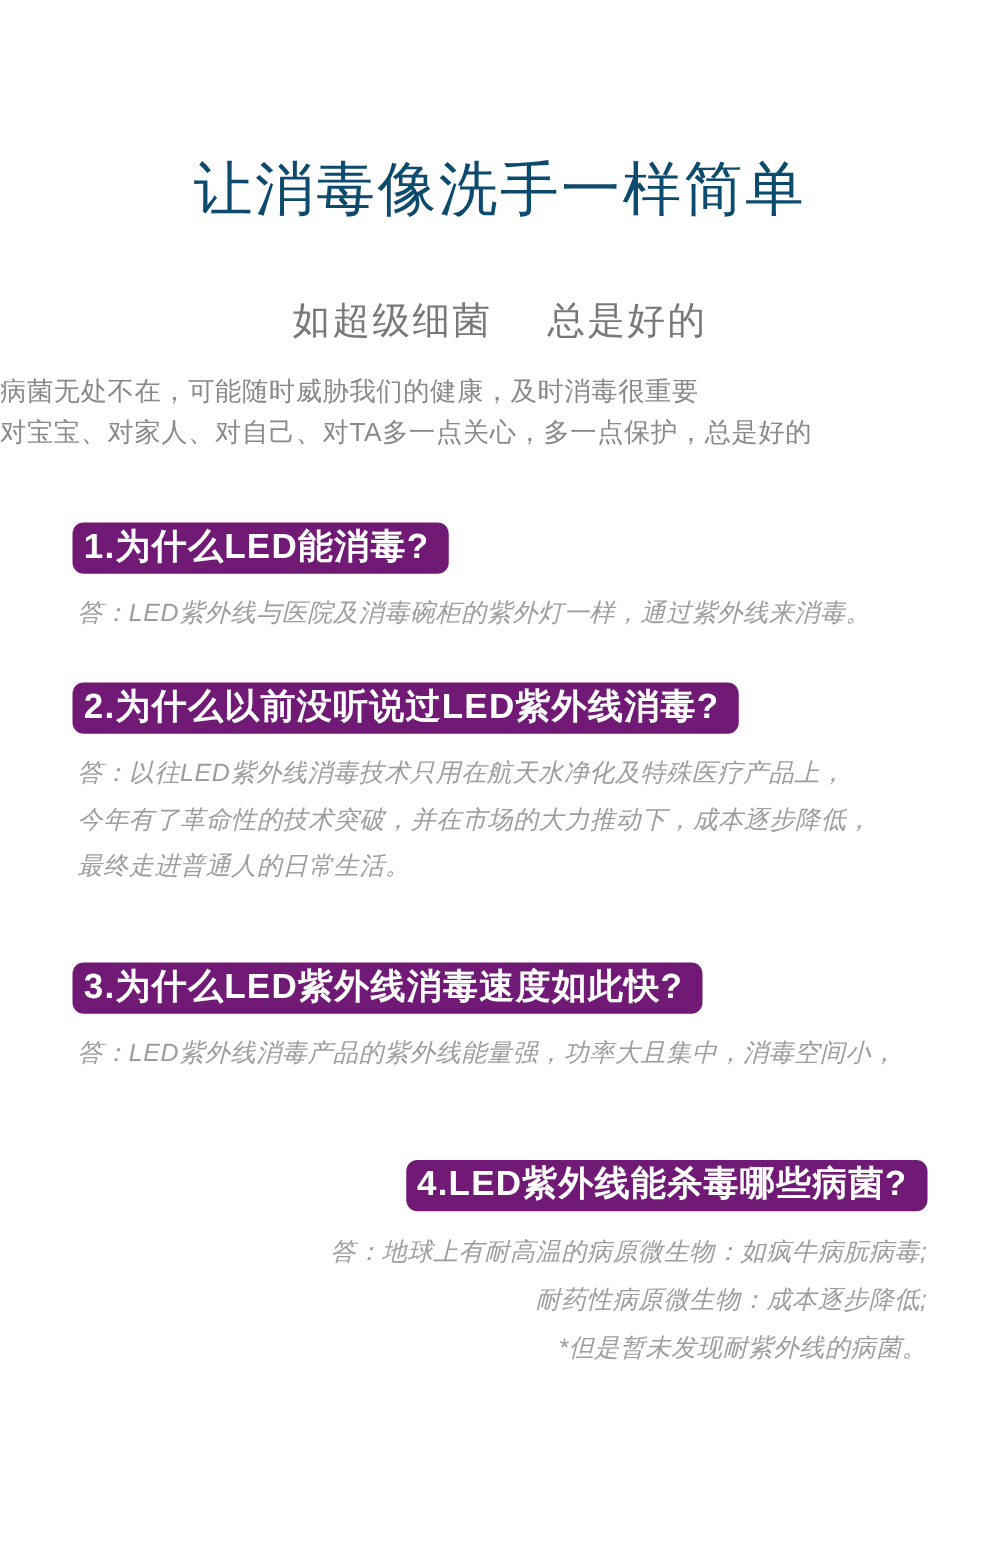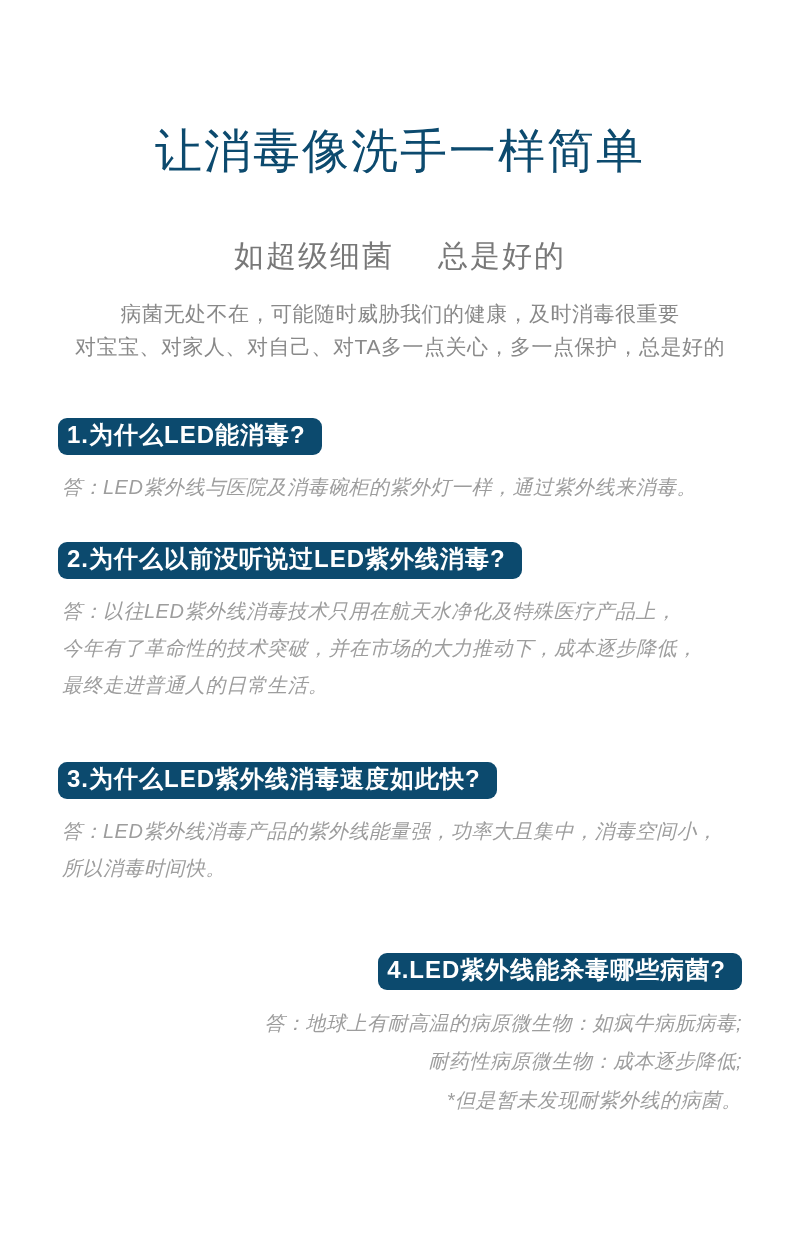--- a/index.html
+++ b/index.html
@@ -31,42 +31,41 @@
     display: flex;
     justify-content: center;
     gap: 44px;
     font-size: 30px;
     font-weight: 500;
     letter-spacing: 2px;
     color: #787878;
   }
   .intro {
     margin-top: 20px;
-    text-align: center;
     font-size: 21px;
     color: #898989;
     letter-spacing: 0.5px;
     line-height: 33px;
   }
 
   
   .sections {
     padding: 0 58px;
   }
   .section { margin-top: 0; }
   .section-1 { margin-top: 55px; }
   .section-2 { margin-top: 36px; }
   .section-3 { margin-top: 58px; }
   .section-4 { margin-top: 66px; text-align: right; }
 
   .section-heading {
     display: inline-block;
-    background: #0c4a6e;
+    background: #701a75;
     color: #ffffff;
-    font-size: 24px;
+    font-size: 28px;
     font-weight: 600;
     letter-spacing: 1px;
     line-height: 1;
     padding: 5px 16px 8px 9px;
     border-radius: 9px;
   }
   .answers {
     margin-top: 14px;
     padding-left: 4px;
     list-style: none;
@@ -113,21 +112,20 @@
         <div class="answer-line">答：以往LED紫外线消毒技术只用在航天水净化及特殊医疗产品上，</div>
         <div class="answer-line">今年有了革命性的技术突破，并在市场的大力推动下，成本逐步降低，</div>
         <div class="answer-line">最终走进普通人的日常生活。</div>
       </div>
     </div>
 
     <div class="section section-3">
       <span class="section-heading">3.为什么LED紫外线消毒速度如此快?</span>
       <div class="answers">
         <div class="answer-line">答：LED紫外线消毒产品的紫外线能量强，功率大且集中，消毒空间小，</div>
-        <div class="answer-line">所以消毒时间快。</div>
       </div>
     </div>
 
     <div class="section section-4">
       <span class="section-heading">4.LED紫外线能杀毒哪些病菌?</span>
       <div class="answers">
         <div class="answer-line">答：地球上有耐高温的病原微生物：如疯牛病朊病毒;</div>
         <div class="answer-line">耐药性病原微生物：成本逐步降低;</div>
         <div class="answer-line footnote">*但是暂未发现耐紫外线的病菌。</div>
       </div>

